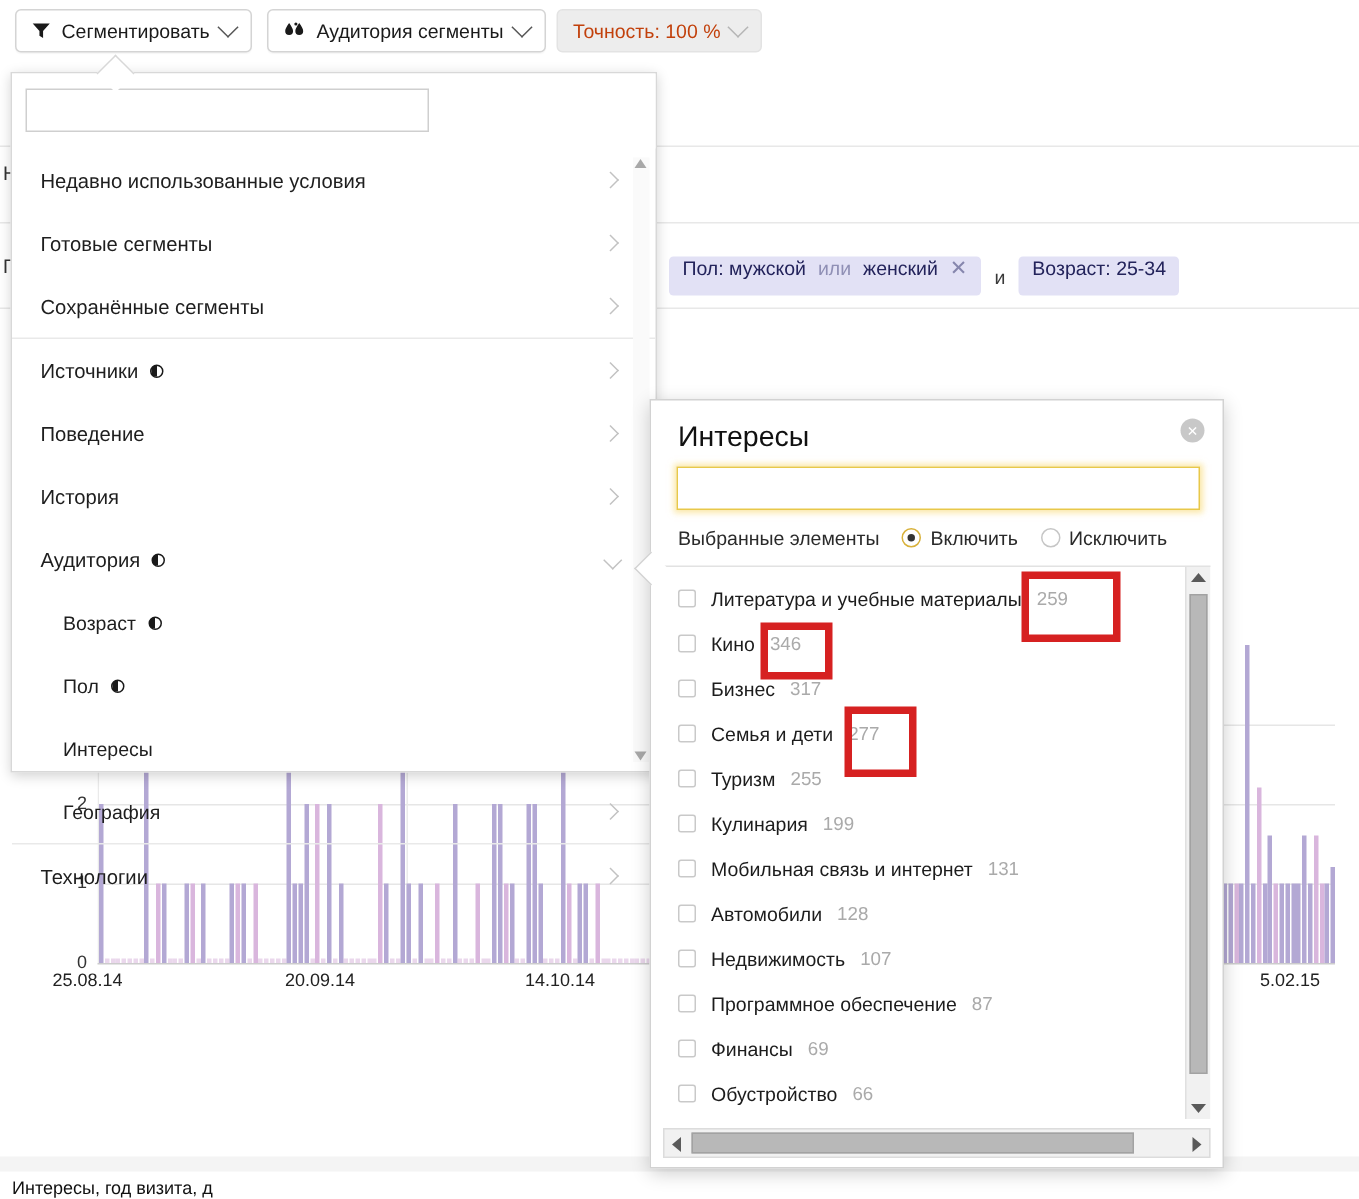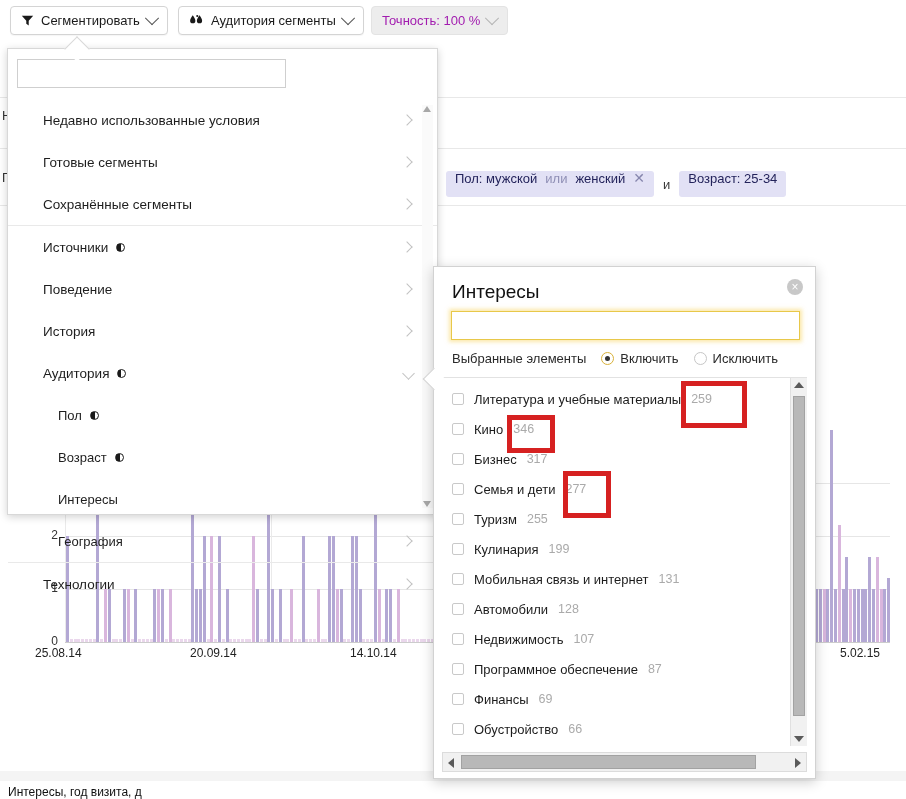--- a/index.html
+++ b/index.html
@@ -13,21 +13,21 @@
 
   
   .toolbar { position:absolute; left:0; top:0; width:754px; height:42px; }
   .tb-btn {
     position:absolute; top:6px; height:29px; box-sizing:border-box;
     border:1px solid #d4d4d4; border-radius:4px; background:#fff;
     display:flex; align-items:center; gap:7px; padding:0 10px;
     font-size:13px; color:#1a1a1a; cursor:pointer;
     box-shadow:0 1px 1px rgba(0,0,0,0.04);
   }
-  .tb-btn.disabled { background:#ededed; border-color:#e3e3e3; color:#a21caf; cursor:default; box-shadow:none;}
+  .tb-btn.disabled { background:#ededed; border-color:#e3e3e3; color:#c2410c; cursor:default; box-shadow:none;}
   #btn-segment { left:10px; }
   #btn-compare { left:178px; }
   #btn-accuracy { left:371px; }
   .caret { display:inline-block; width:9px; height:9px; border-right:1.6px solid #565656; border-bottom:1.6px solid #565656; transform:rotate(45deg) translate(-2px,-2px); }
   .tb-btn.disabled .caret { border-color:#b5b5b5; }
 
   
   .bg-label { position:absolute; font-size:13px; color:#1f1f1f; }
 
   .chips { position:absolute; left:300px; top:171px; display:flex; align-items:center; gap:9px; white-space:nowrap; }
@@ -70,21 +70,21 @@
     position:absolute; left:9px; top:10px; width:269px; height:29px; box-sizing:border-box;
     border:1px solid #cfcfcf; background:#fff; outline:none;
     font-size:13px; padding:0 7px; color:#222; font-family:"Liberation Sans", sans-serif;
   }
   .dd-list { position:absolute; left:0; top:50px; right:0; bottom:0; }
   .dd-item {
     position:relative; height:42px; display:flex; align-items:center;
     padding:0 26px 0 19px; font-size:13.5px; color:#1e1e1e; cursor:pointer;
   }
   .dd-item.sub { padding-left:34px; font-size:13px; }
-  .dd-item .lbl { display:flex; align-items:center; gap:8px;margin-left:16px; }
+  .dd-item .lbl { display:flex; align-items:center; gap:8px; }
   .dd-sep { height:1px; background:#e9e9e9; margin:0; }
   .half-dot {
     display:inline-block; width:9px; height:9px; border-radius:50%;
     background:linear-gradient(90deg,#1a1a1a 50%, #fff 50%);
     border:1.3px solid #1a1a1a; box-sizing:border-box;
   }
   .arr-r {
     position:absolute; right:26px; width:7px; height:7px;
     border-right:1.4px solid #c2c2c2; border-top:1.4px solid #c2c2c2;
     transform:rotate(45deg);
@@ -472,27 +472,27 @@
         </div>
         <div class="dd-item">
           <span class="lbl">
             <span>Аудитория</span>
             <span class="half-dot"></span>
           </span>
           <span class="arr-d"></span>
         </div>
         <div class="dd-item sub">
           <span class="lbl">
+            <span>Возраст</span>
+            <span class="half-dot"></span>
+          </span>
+        </div>
+        <div class="dd-item sub">
+          <span class="lbl">
             <span>Пол</span>
-            <span class="half-dot"></span>
-          </span>
-        </div>
-        <div class="dd-item sub">
-          <span class="lbl">
-            <span>Возраст</span>
             <span class="half-dot"></span>
           </span>
         </div>
         <div class="dd-item sub">
           <span class="lbl">
             <span>Интересы</span>
           </span>
         </div>
         <div class="dd-item sub">
           <span class="lbl">

